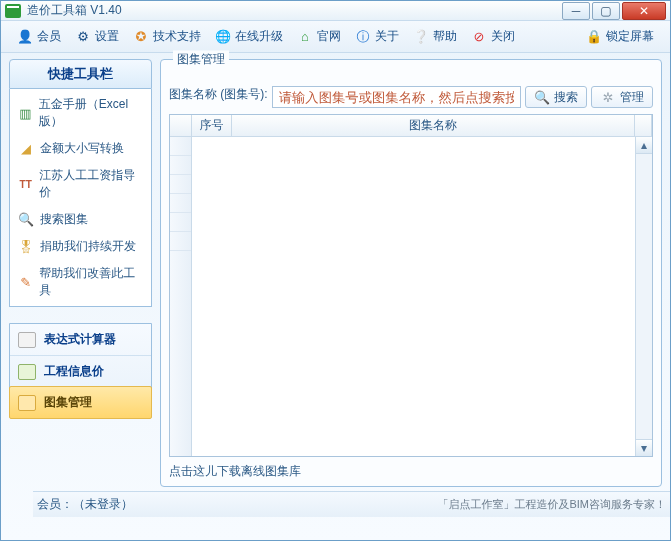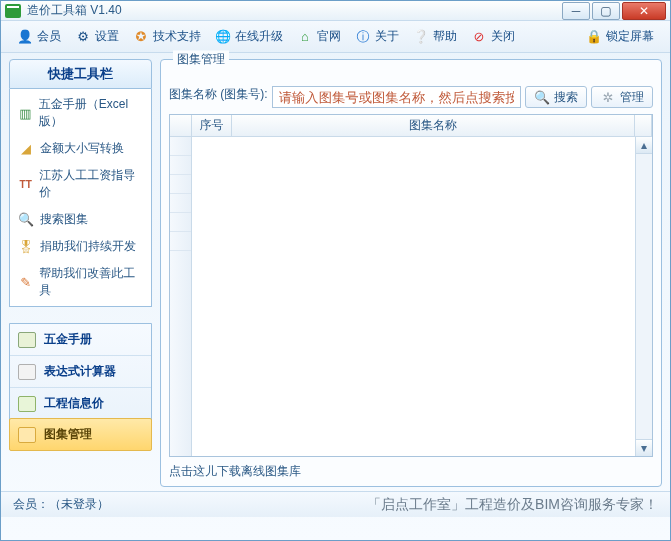--- a/index.html
+++ b/index.html
@@ -56,22 +56,22 @@
 .tbody { flex:1; display:flex; }
 .rowheads { width:22px; background: linear-gradient(to right,#f5f9fd,#e8f0f8); border-right:1px solid #c9dae9; display:flex; flex-direction:column; }
 .rowheads div { height:19px; border-bottom:1px solid #dbe6f1; }
 .cells { flex:1; background:#fff; }
 .vscroll { width:17px; background:#eef4fa; border-left:1px solid #c9dae9; position:relative; }
 .vscroll .arrow { height:17px; background:linear-gradient(#fdfefe,#dce9f4); border-bottom:1px solid #c9dae9; display:flex;align-items:center;justify-content:center;color:#4a6e92; cursor:pointer; }
 .vscroll .arrow.down { position:absolute; bottom:0; width:100%; border-top:1px solid #c9dae9; border-bottom:none;}
 
 .downloadlink { text-align:left; padding:6px 4px 2px 0; color:#2a5885; cursor:pointer; }
 
-.statusbar { height:26px; border-top:1px solid #c7dbed; background: linear-gradient(#f4f9fe,#e6f0f9); display:flex; align-items:center; padding: 0 12px; color:#2a5885; }
-.statusbar .right { margin-left:auto; color:#6b7c8c; font-size:14px; }
+.statusbar { height:26px; border-top:1px solid #c7dbed; background: linear-gradient(#f4f9fe,#e6f0f9); display:flex; align-items:center; padding: 0 4px; color:#2a5885;margin-left:32px; }
+.statusbar .right { margin-left:auto; color:#6b7c8c; font-size:11px; }
 
 .watermark { position:absolute; right:12px; bottom:26px; color:#c5cdd4; font-size:20px; letter-spacing:2px; pointer-events:none; font-weight:bold; opacity:.55; }
 </style>
 </head>
 <body>
 
 <div class="window">
 
   <div class="titlebar">
     <span class="app-icon"></span>
@@ -148,24 +148,20 @@
               <span class="icon" style="color:#d9a63a">🎖</span>
               <span>捐助我们持续开发</span>
             </div>
           <div class="qitem">
               <span class="icon" style="color:#d97a3a">✎</span>
               <span>帮助我们改善此工具</span>
             </div>
         </div>
       </div>
       <div class="navlist">
-        <div class="navitem">
-            <span class="nicon"></span>
-            <span>五金手册</span>
-          </div>
         <div class="navitem">
             <span class="nicon table"></span>
             <span>表达式计算器</span>
           </div>
         <div class="navitem">
             <span class="nicon list"></span>
             <span>工程信息价</span>
           </div>
         <div class="navitem active">
             <span class="nicon folder"></span>

